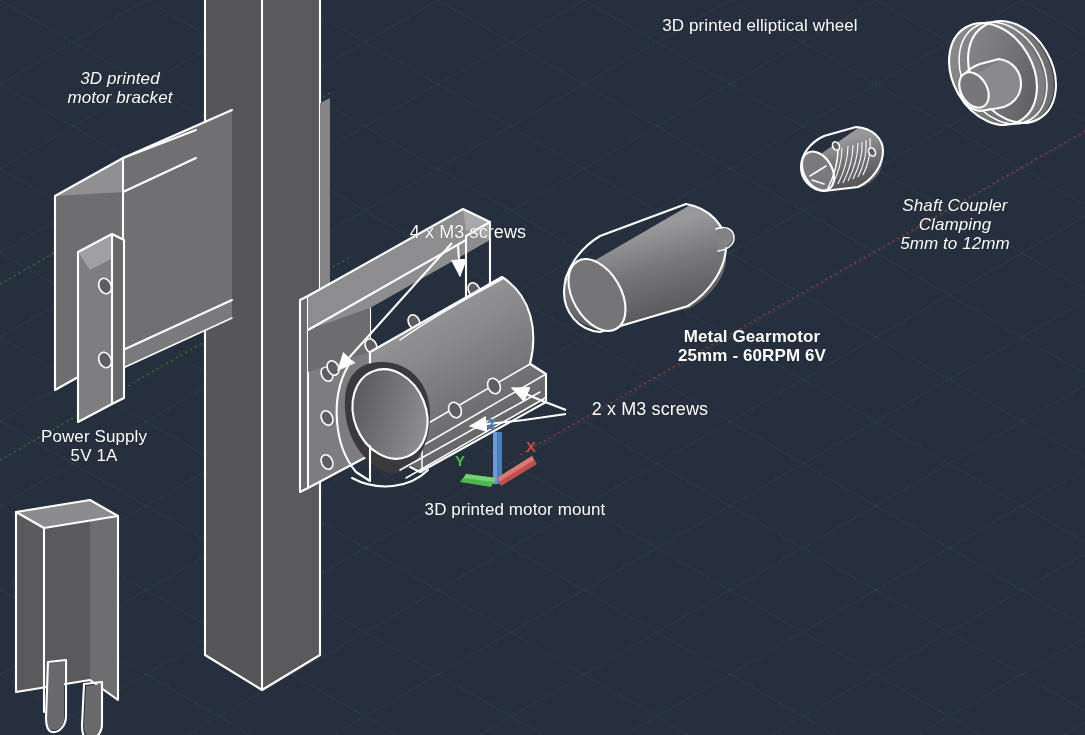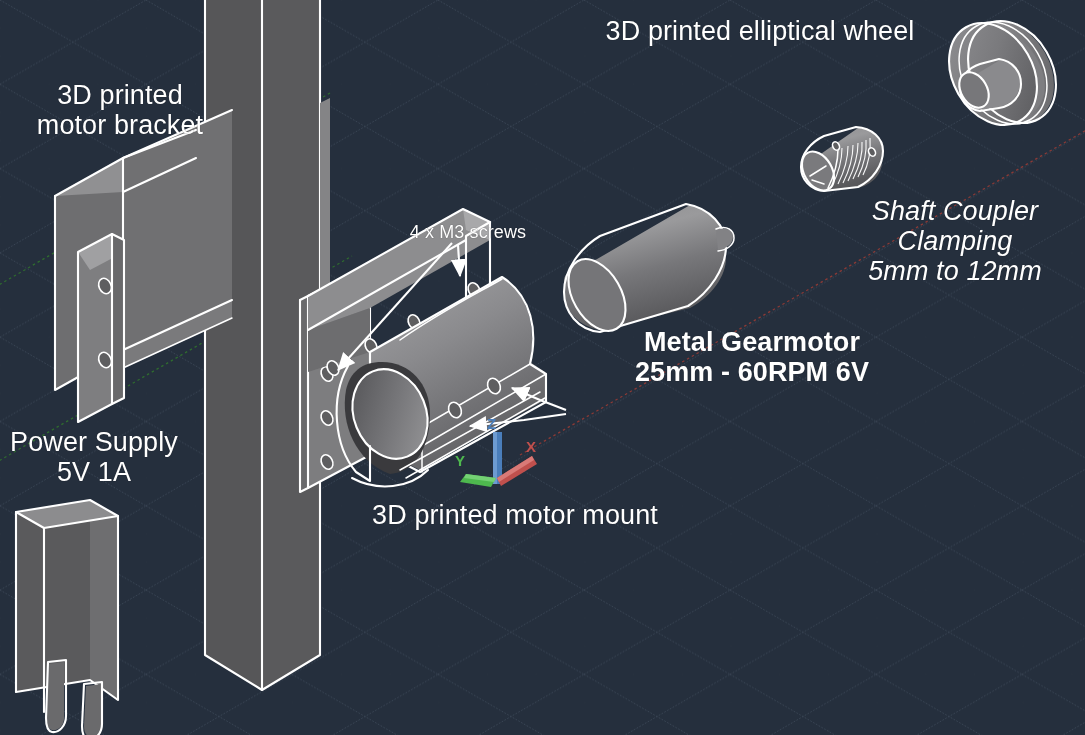--- a/index.html
+++ b/index.html
@@ -13,21 +13,21 @@
   
   .grid{position:absolute;inset:0;pointer-events:none;}
   
   .axisline{position:absolute;pointer-events:none;}
   
   .lbl{
     position:absolute;color:#ffffff;line-height:1.12;
     letter-spacing:.1px;white-space:pre-line;
     text-shadow:0 0 1px rgba(0,0,0,.55);
   }
-  .lbl.big{font-size:27px;}
+  .lbl.big{font-size:17px;}
   .lbl.sm{font-size:18px;}
   .lbl.ctr{text-align:center;}
   .lbl.lft{text-align:center;}
   
   .models{position:absolute;inset:0;}
   .ed{stroke:#ffffff;stroke-width:2.1;fill:none;stroke-linejoin:round;stroke-linecap:round;}
   .edthin{stroke:#ffffff;stroke-width:1.5;fill:none;stroke-linejoin:round;stroke-linecap:round;}
   .leader{stroke:#ffffff;stroke-width:2.1;fill:none;}
   .hole{stroke:#ffffff;stroke-width:1.6;fill:#5e5e60;}
 </style>
@@ -265,34 +265,35 @@
 
       <polygon points="497,478 532,456 537,464 501,486" fill="#c0504d"></polygon>
       <polygon points="497,478 532,456 534,460 499,482" fill="#d97a77"></polygon>
 
       <text x="487" y="429" fill="#4a7ebb" font-family="Liberation Sans, sans-serif" font-size="15" font-weight="bold">Z</text>
       <text x="455" y="466" fill="#4eb84e" font-family="Liberation Sans, sans-serif" font-size="15" font-weight="bold">Y</text>
       <text x="526" y="452" fill="#c0504d" font-family="Liberation Sans, sans-serif" font-size="15" font-weight="bold">X</text>
     </g>
   </svg>
 
-  <div class="lbl big ctr" style="left:20px;top:80px;width:200px;">3D printed
+  <div class="lbl big ctr" style="left:20px;top:69px;width:200px;font-style:italic;">3D printed
 motor bracket</div>
 
   <div class="lbl big ctr" style="left:580px;top:16px;width:360px;">3D printed elliptical wheel</div>
 
   <div class="lbl big ctr" style="left:840px;top:196px;width:230px;font-style:italic;">Shaft Coupler
 Clamping
 5mm to 12mm</div>
 
   <div class="lbl sm lft" style="left:388px;top:222px;width:160px;">4 x M3 screws</div>
 
   <div class="lbl big ctr" style="left:612px;top:327px;width:280px;font-weight:bold;">Metal Gearmotor
 25mm - 60RPM 6V</div>
 
+  <div class="lbl sm lft" style="left:570px;top:399px;width:160px;">2 x M3 screws</div>
 
   <div class="lbl big ctr" style="left:0px;top:427px;width:188px;">Power Supply
 5V 1A</div>
 
   <div class="lbl big ctr" style="left:355px;top:500px;width:320px;">3D printed motor mount</div>
 
 
 </div>
 
 </body></html>

